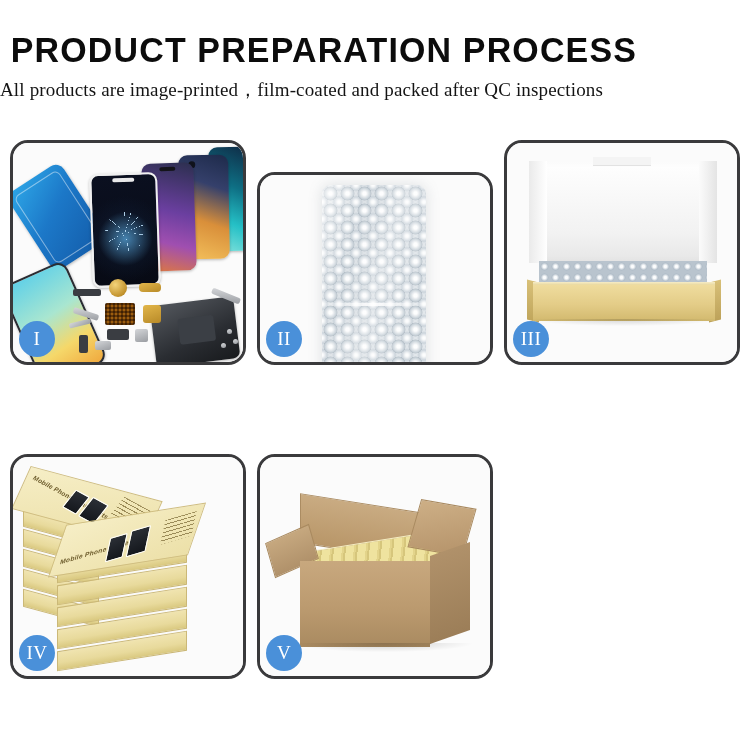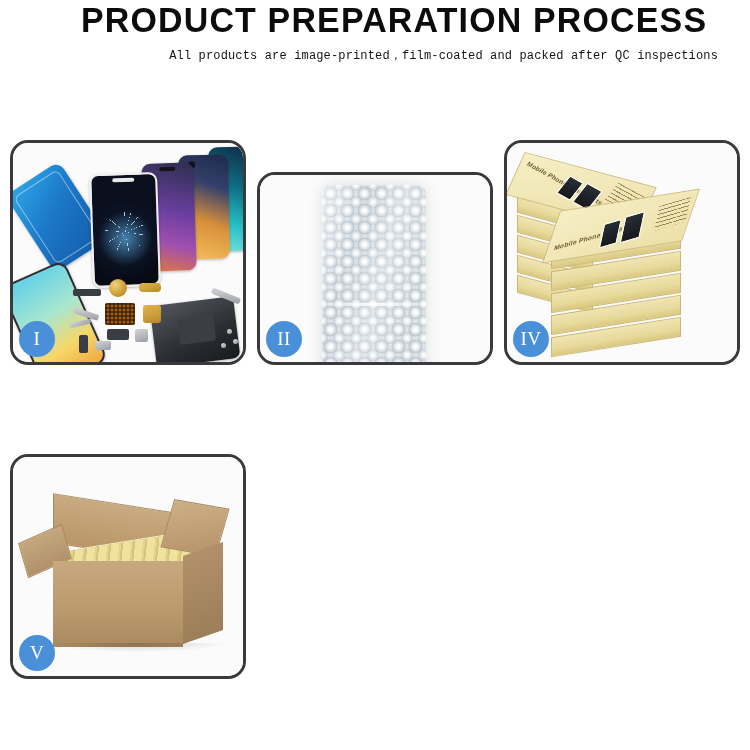--- a/index.html
+++ b/index.html
@@ -11,36 +11,37 @@
     width: 750px;
     height: 750px;
     overflow: hidden;
     font-family: "Liberation Sans", sans-serif;
     position: relative;
   }
 
   
   .header {
     width: 718px;
-    text-align: right;
+    padding-top: 30px;
+    text-align: left;
   }
   .title {
     font-family: "Liberation Sans", sans-serif;
     font-size: 35px;
     font-weight: bold;
     letter-spacing: 1.2px;
     color: #0c0c0c;
     line-height: 40px;
     white-space: nowrap;
     transform: scaleX(0.97);
   }
   .subtitle {
     margin-top: 7px;
-    font-family: Liberation Mono, monospace;
-    font-size: 12px;
+    font-family: Liberation Serif, serif;
+    font-size: 19px;
     font-weight: normal;
     color: #141414;
     letter-spacing: 0.15px;
     white-space: nowrap;
   }
 
   
   .grid {
     position: absolute;
     left: 10px;
@@ -449,20 +450,33 @@
     <div class="panel-inner">
       <div class="bubblepack">
         <div class="bubbles"></div>
         <div class="bubble-seam"></div>
         <div class="bubbles-sheen"></div>
       </div>
     </div>
     <div class="badge">II</div>
   </div>
 
+  <div class="panel p3">
+    <div class="panel-inner">
+      <div class="lid-back"></div>
+      <div class="lid-tab"></div>
+      <div class="box3-bubbles"></div>
+      <div class="box3-left"></div>
+      <div class="box3-right"></div>
+      <div class="box3-rim"></div>
+      <div class="box3-front"></div>
+      <div class="box3-shadow"></div>
+    </div>
+    <div class="badge">III</div>
+  </div>
 
   <div class="panel p4">
     <div class="panel-inner">
       <div class="stack">
 
         <div class="kbox" style="left:10px;top:62px;width:74px;height:16px;transform:skewY(15deg);"></div>
         <div class="kbox" style="left:10px;top:82px;width:74px;height:16px;transform:skewY(15deg);"></div>
         <div class="kbox" style="left:10px;top:102px;width:74px;height:16px;transform:skewY(15deg);"></div>
         <div class="kbox" style="left:10px;top:122px;width:74px;height:16px;transform:skewY(15deg);"></div>
         <div class="kbox" style="left:10px;top:142px;width:74px;height:16px;transform:skewY(15deg);"></div>

